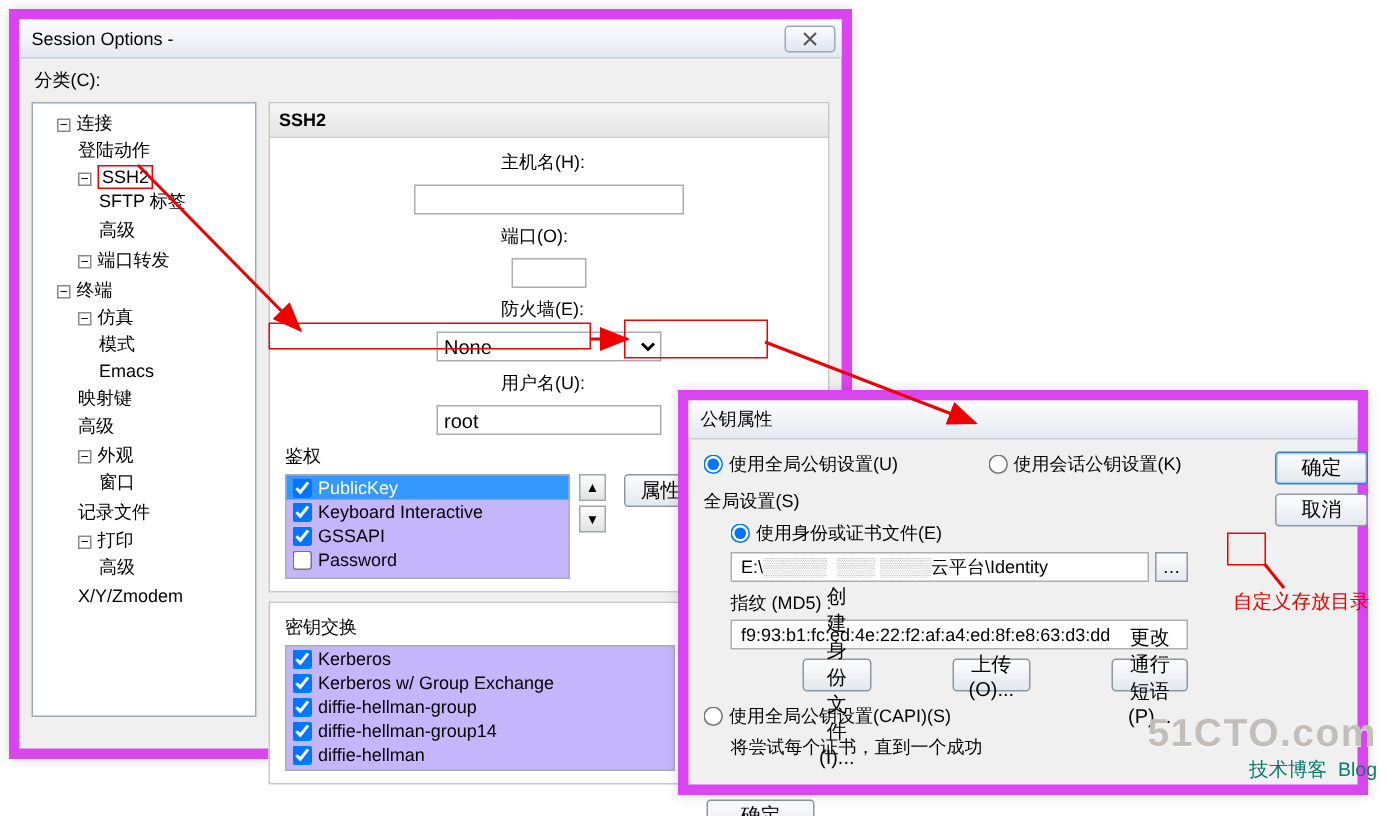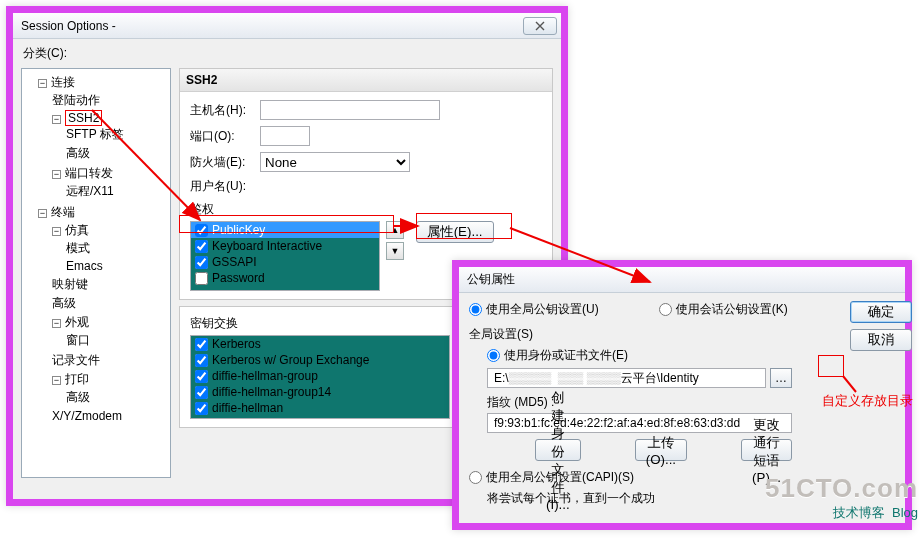--- a/index.html
+++ b/index.html
@@ -36,26 +36,26 @@
 .tree ul { list-style: none; padding-left: 14px; }
 .tree li { padding: 1px 0; white-space: nowrap; }
 .tree .exp { display:inline-block; width:9px; height:9px; border:1px solid #8a8a8a; text-align:center; line-height:7px; font-size:9px; margin-right:4px; color:#000; background:#fff; }
 .tree .sel { border:1px solid #e00; padding:0 2px; }
 .right-panel { flex:1; display:flex; flex-direction:column; gap:6px; }
 
 .group { border:1px solid #c8c8c8; background:#fff; }
 .group-header { background: linear-gradient(#f6f6f6,#e4e4e4); border-bottom:1px solid #d0d0d0; padding:4px 6px; font-weight:bold; }
 .group-body { padding:8px 10px; }
 
-.form-row { display:flex; align-items:center; gap:6px; margin-bottom:6px; }
+.form-row { display:flex; align-items:center; gap:6px; margin-bottom:6px;flex-direction:column; }
 .form-row label { width:64px; text-align:left; }
 input[type=text] { border:1px solid #abadb3; height:20px; padding:1px 4px; background:#fff; }
 select { border:1px solid #abadb3; height:20px; background:#fff; }
 
-.listbox { border:1px solid #abadb3; background:#0f766e; font-size:12px; }
+.listbox { border:1px solid #abadb3; background:#c4b5fd; font-size:12px; }
 .listbox .row { display:flex; align-items:center; gap:4px; padding:1px 4px; }
 .listbox .row input[type=checkbox]{ margin:0; }
 .listbox .row.sel { background:#3399ff; color:#fff; }
 
 .spin-btn { width:18px; height:18px; border:1px solid #9aa; background:linear-gradient(#fdfdfd,#e2e2e2); display:flex; align-items:center; justify-content:center; font-size:9px; }
 .btn { height:22px; border:1px solid #8a98a6; background:linear-gradient(#fdfdfd,#e3e9ef); border-radius:3px; padding:0 10px; display:inline-flex; align-items:center; justify-content:center;margin-left:48px; }
 .btn.primary { border-color:#3a7fc4; box-shadow: inset 0 0 0 1px #a9d4f5; }
 
 
 .anno-box { position:absolute; border:1px solid #e00; pointer-events:none; }
@@ -102,23 +102,20 @@
         <li><span class="exp">−</span><span>连接</span>
           <ul>
             <li><span>登陆动作</span></li>
             <li><span class="exp">−</span><span class="sel">SSH2</span>
               <ul>
                 <li><span>SFTP 标签</span></li>
                 <li><span>高级</span></li>
               </ul>
             </li>
             <li><span class="exp">−</span><span>端口转发</span>
-              <ul>
-                    <li><span>远程/X11</span></li>
-                  </ul>
             </li>
           </ul>
         </li>
         <li><span class="exp">−</span><span>终端</span>
           <ul>
             <li><span class="exp">−</span><span>仿真</span>
               <ul>
                 <li><span>模式</span></li>
                 <li><span>Emacs</span></li>
               </ul>
@@ -154,20 +151,21 @@
           <div class="form-row">
             <label>端口(O):</label>
             <input type="text" style="width: 50px;" value="">
           </div>
           <div class="form-row">
             <label>防火墙(E):</label>
             <select style="width:150px"><option>None</option></select>
           </div>
           <div class="form-row">
             <label>用户名(U):</label>
+            <input type="text" style="width: 150px;" value="root">
           </div>
 
           <div style="margin-top:6px;margin-bottom:3px">鉴权</div>
           <div style="display:flex;gap:6px;align-items:flex-start">
             <div class="listbox" id="auth-list" style="width:190px;height:70px">
                 <div class="row sel">
                   <input type="checkbox" checked="" style="">
                   <span>PublicKey</span>
                 </div>
                 <div class="row">

